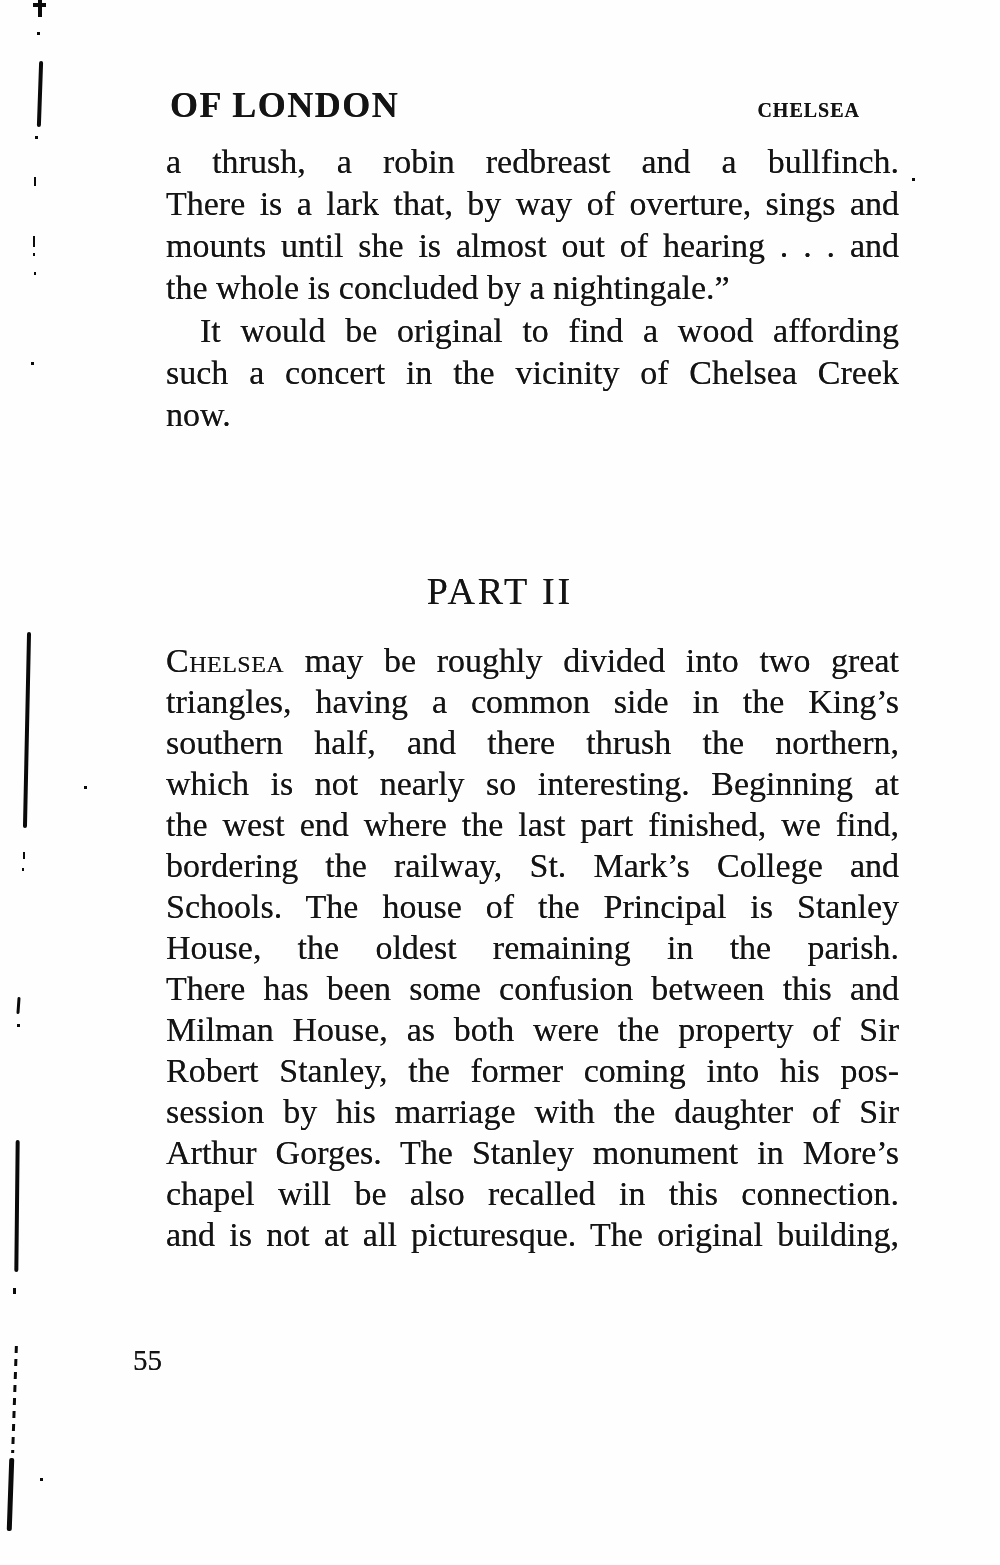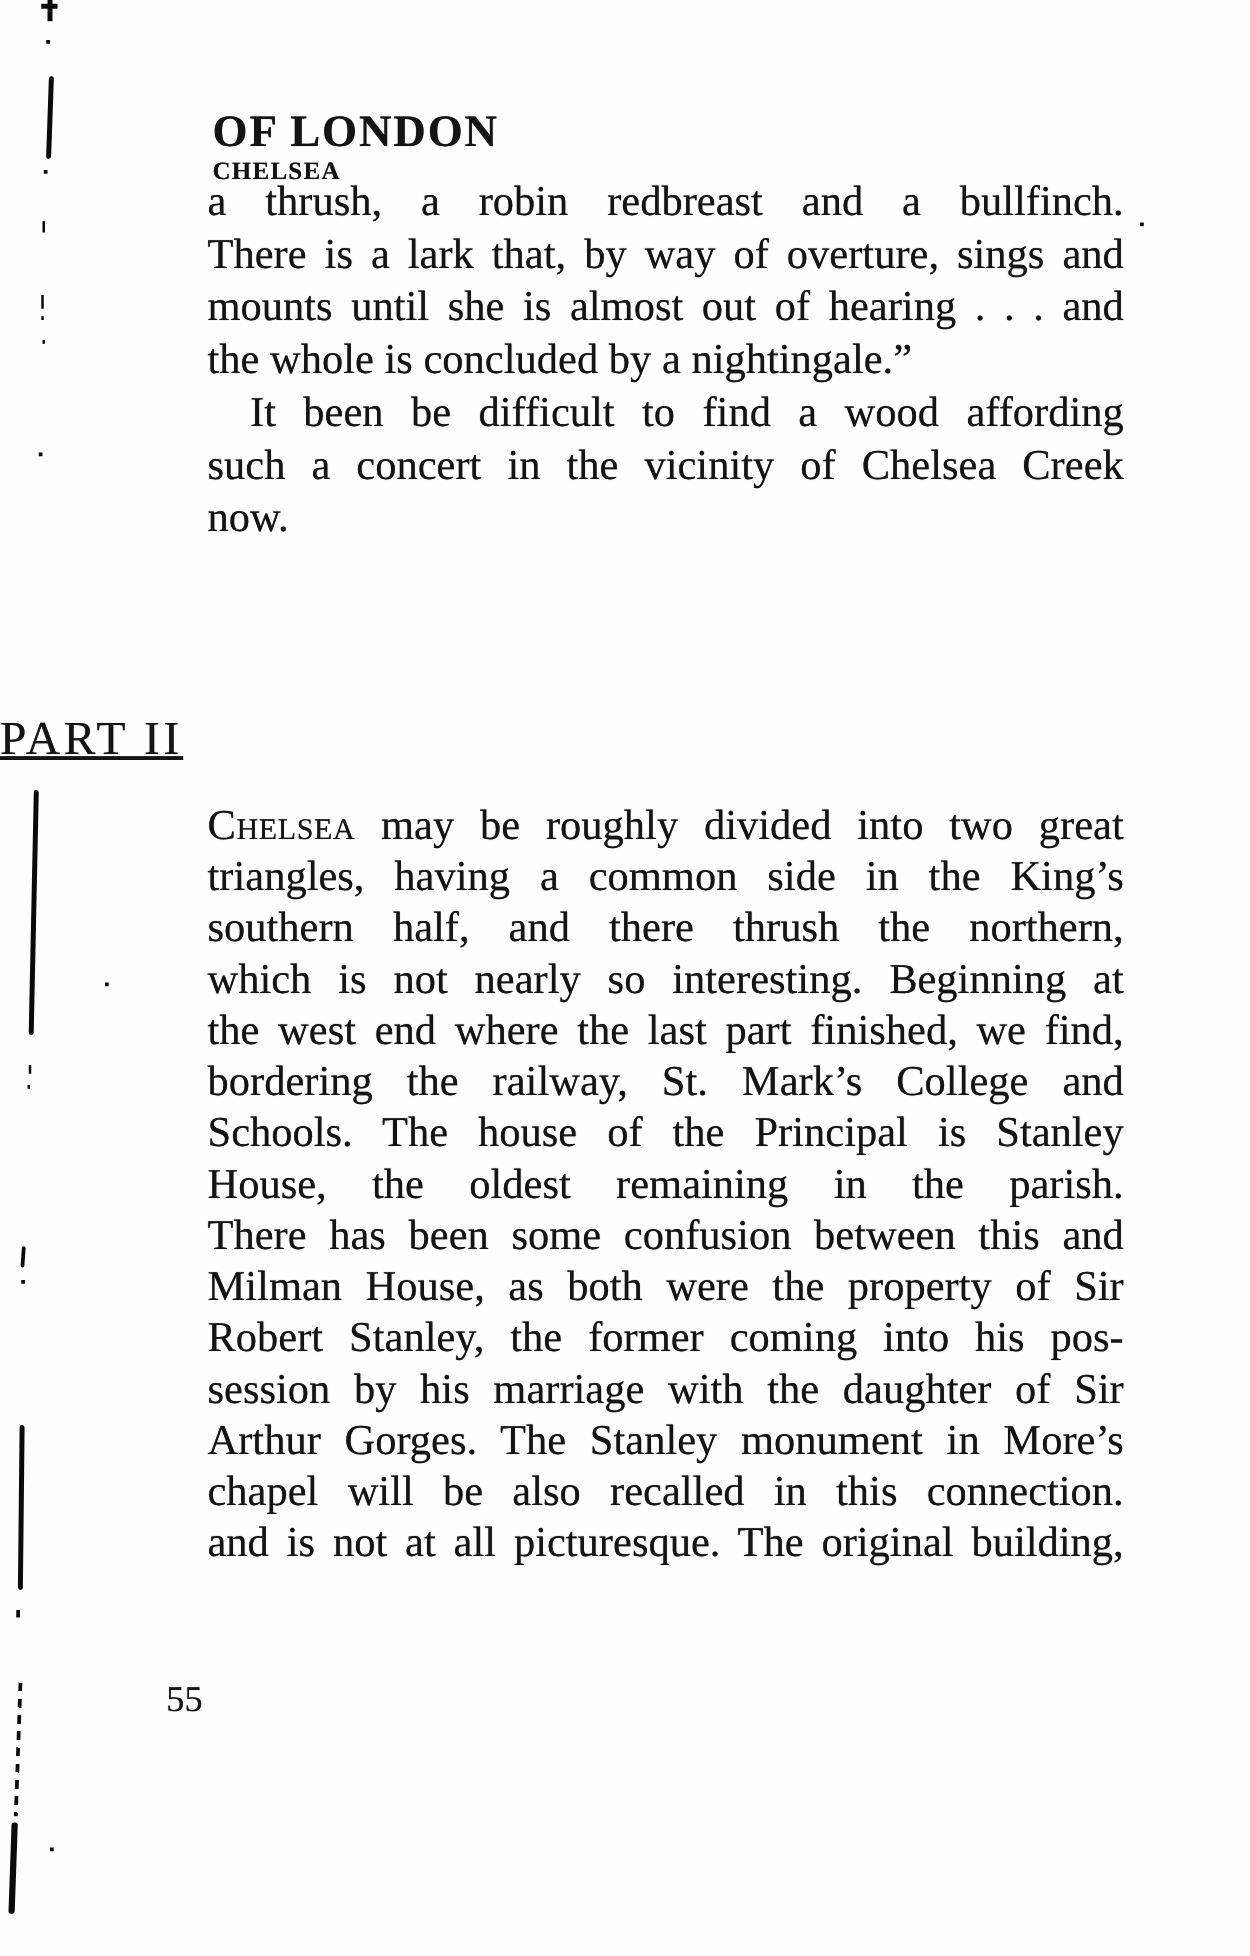--- a/index.html
+++ b/index.html
@@ -8,21 +8,21 @@
     position: relative;
     width: 1000px;
     height: 1565px;
     background: #fefefe;
     overflow: hidden;
     font-family: "Liberation Serif", "DejaVu Serif", serif;
     color: #141414;
   }
 
   
-  .ink { text-shadow: 0 0 0.6px rgba(10,10,10,0.75); flex-direction: column; }
+  .ink { text-shadow: 0 0 0.6px rgba(10,10,10,0.75); }
 
   
   .running-head {
     position: absolute;
     top: 84px;
     left: 170px;
     right: 140px;
     display: flex;
     justify-content: space-between;
     align-items: baseline;
@@ -50,26 +50,25 @@
   .line.indent { text-indent: 34px; }
 
   .smallcaps { font-variant: small-caps; letter-spacing: 0.5px; }
 
   .part-heading {
     position: absolute;
     top: 572px;
     left: 0;
     width: 1000px;
     margin: 0;
-    text-align: left;
+    text-align: center;
     font-size: 38px;
     font-weight: normal;
     letter-spacing: 3px;
     line-height: 1;
-    text-decoration: underline;
   }
 
   .page-number {
     position: absolute;
     top: 1344px;
     left: 133px;
     width: 733px;
     text-align: left;
     font-size: 29px;
   }
@@ -112,21 +111,21 @@
   </div>
 
   <div class="para p1 ink">
     <div class="line">a thrush, a robin redbreast and a bullfinch.</div>
     <div class="line">There is a lark that, by way of overture, sings and</div>
     <div class="line">mounts until she is almost out of hearing . . . and</div>
     <div class="line last">the whole is concluded by a nightingale.”</div>
   </div>
 
   <div class="para p2 ink">
-    <div class="line indent">It been be difficult to find a wood affording</div>
+    <div class="line indent">It would be original to find a wood affording</div>
     <div class="line">such a concert in the vicinity of Chelsea Creek</div>
     <div class="line last">now.</div>
   </div>
 
   <h2 class="part-heading ink">PART II</h2>
 
   <div class="para p3 ink">
     <div class="line"><span class="smallcaps">Chelsea</span><span> may be roughly divided into two great</span></div>
     <div class="line">triangles, having a common side in the King’s</div>
     <div class="line">southern half, and there thrush the northern,</div>

